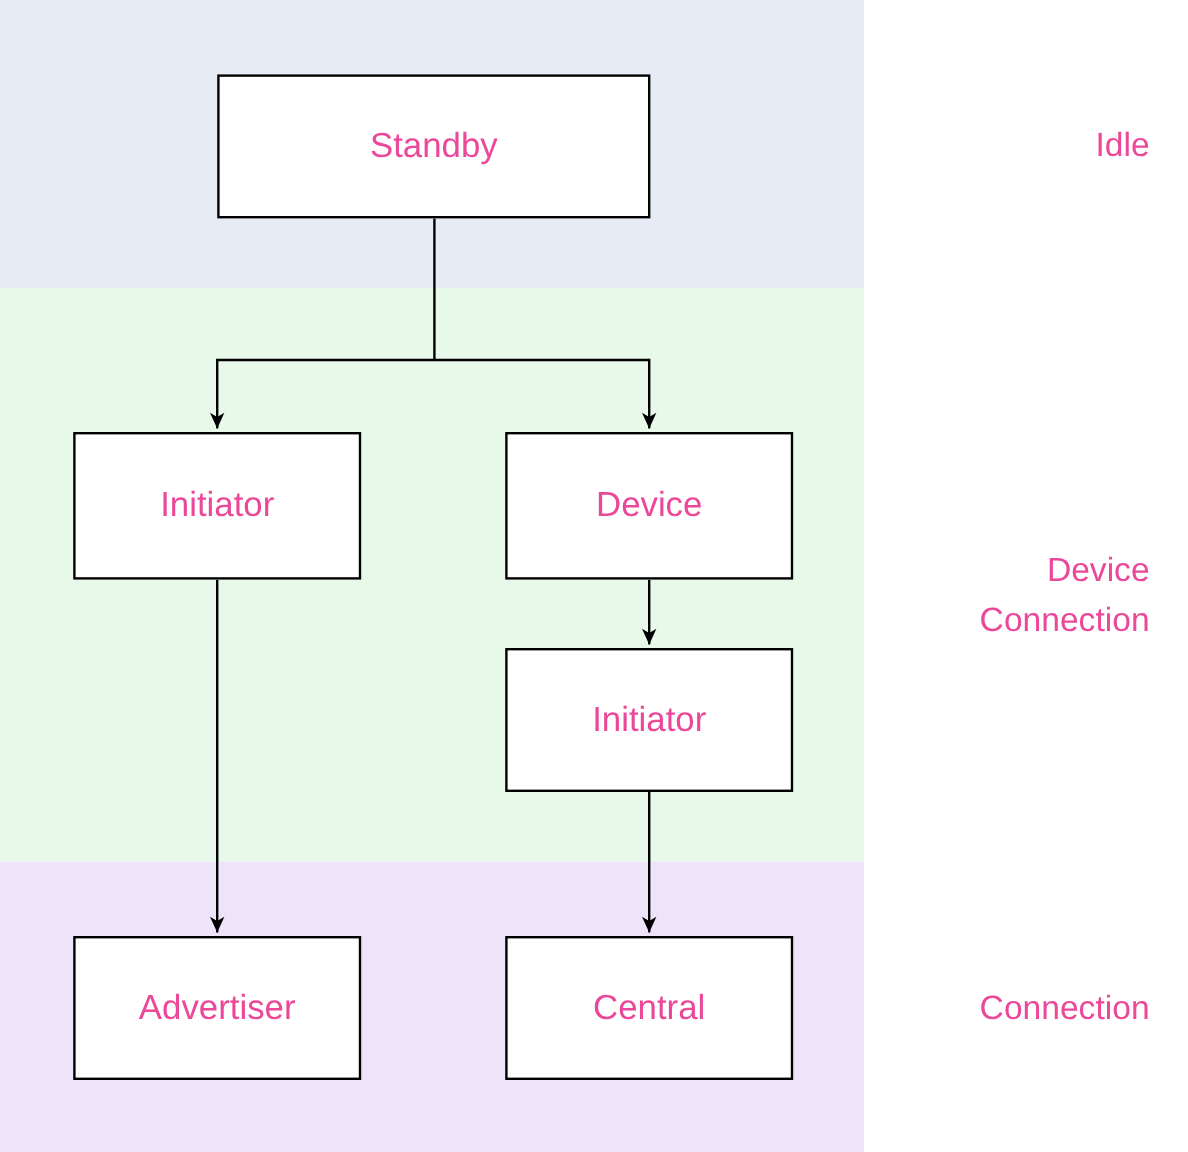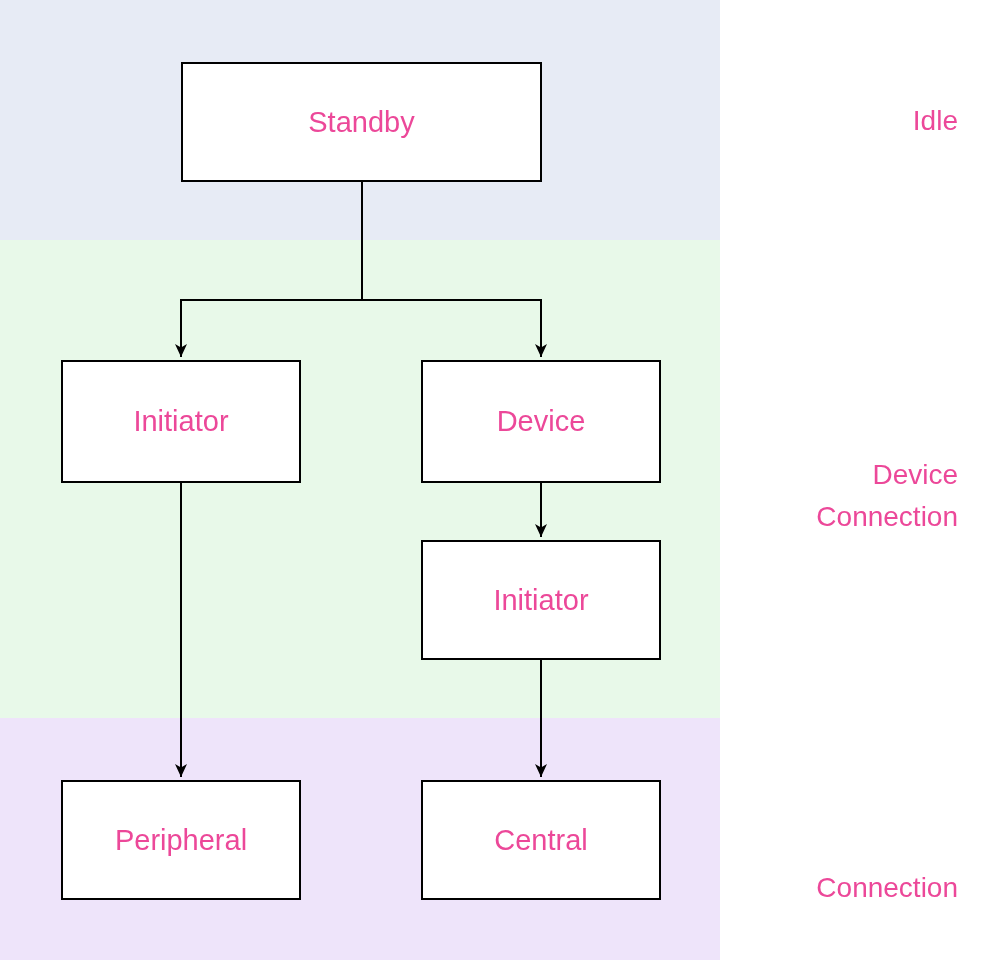--- a/index.html
+++ b/index.html
@@ -55,21 +55,21 @@
     position: absolute;
     left: 778px;
     width: 180px;
     text-align: right;
     font-size: 28px;
     line-height: 1.5;
     transform: translateY(-50%);
   }
   .phase-label-idle { top: 121px; }
   .phase-label-device-discovery { top: 496px; }
-  .phase-label-connection { top: 840px; margin-top: 48px; }
+  .phase-label-connection { top: 840px; }
 </style>
 </head>
 <body>
 
 <div class="canvas">
 
   <div class="band band-idle"></div>
   <div class="band band-device-discovery"></div>
   <div class="band band-connection"></div>
 
@@ -94,21 +94,21 @@
   <div class="node node-advertiser">
     <span>Initiator</span>
   </div>
   <div class="node node-scanner">
     <span>Device</span>
   </div>
   <div class="node node-initiator">
     <span>Initiator</span>
   </div>
   <div class="node node-peripheral">
-    <span>Peripheral</span>
+    <span>Advertiser</span>
   </div>
   <div class="node node-central">
     <span>Central</span>
   </div>
 
   <div class="phase-label phase-label-idle">Idle</div>
   <div class="phase-label phase-label-device-discovery">Device Connection</div>
   <div class="phase-label phase-label-connection">Connection</div>
 
 </div>

